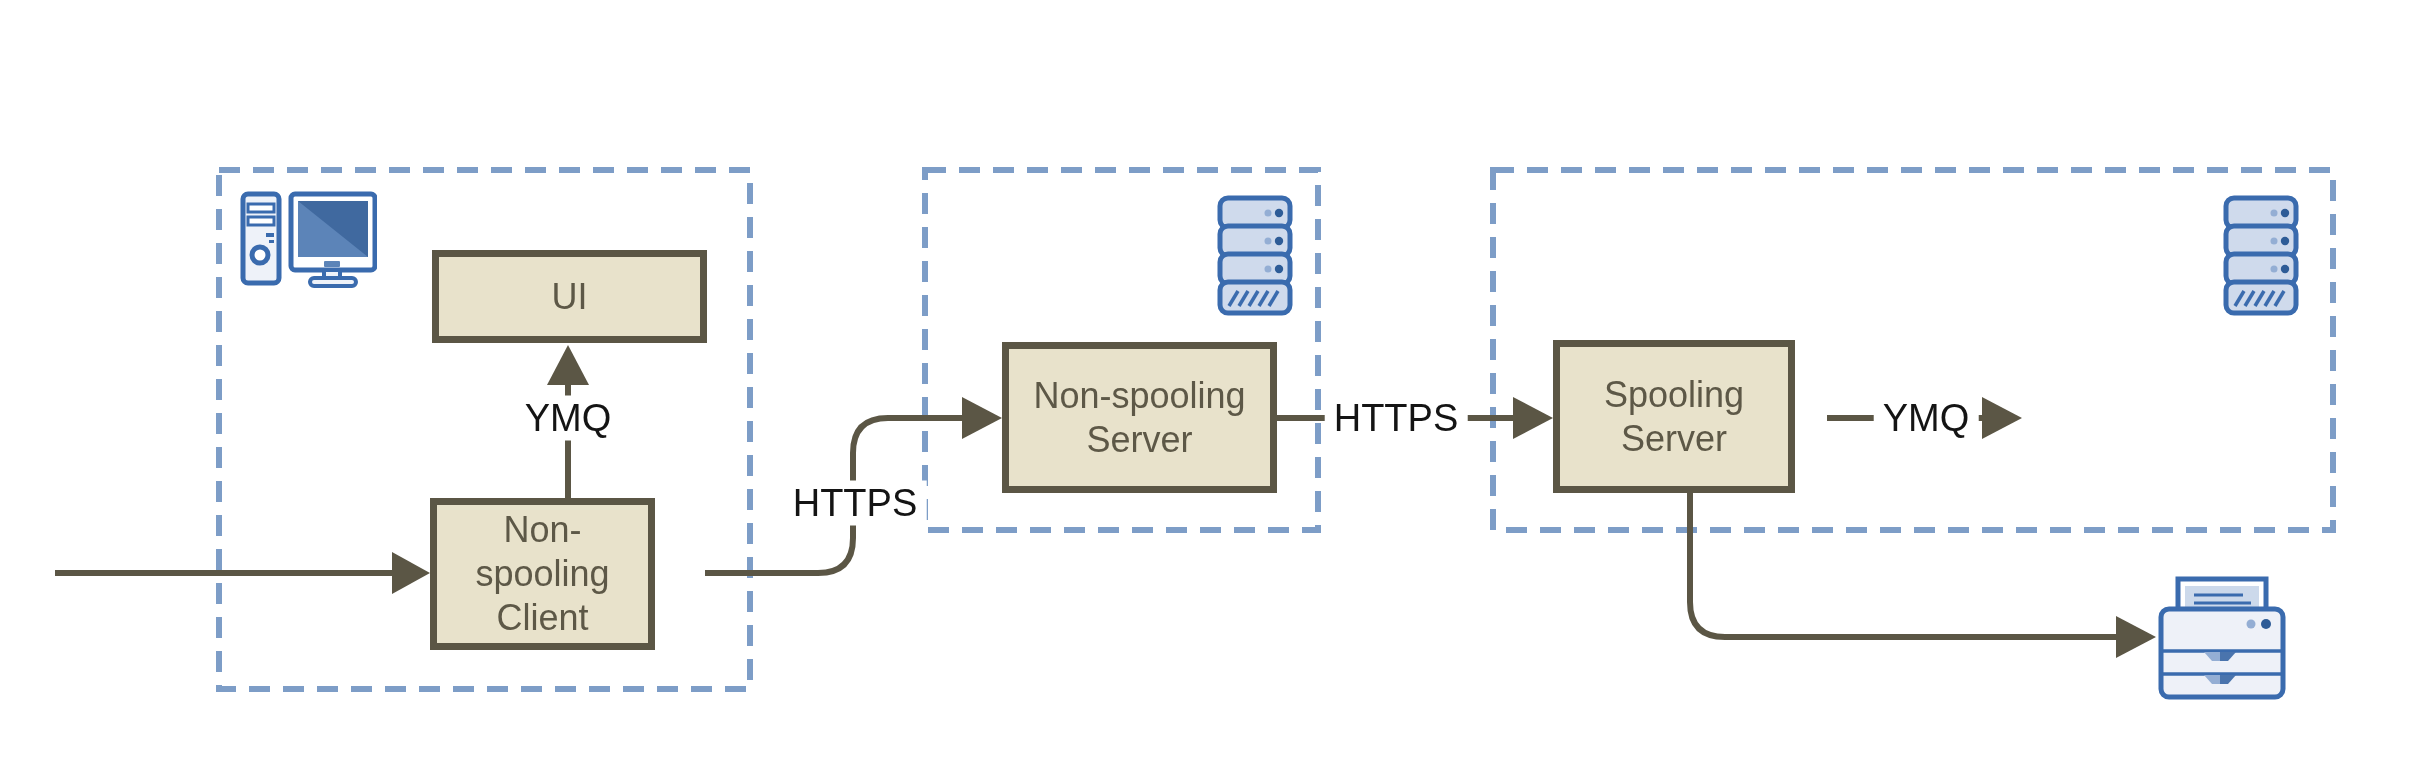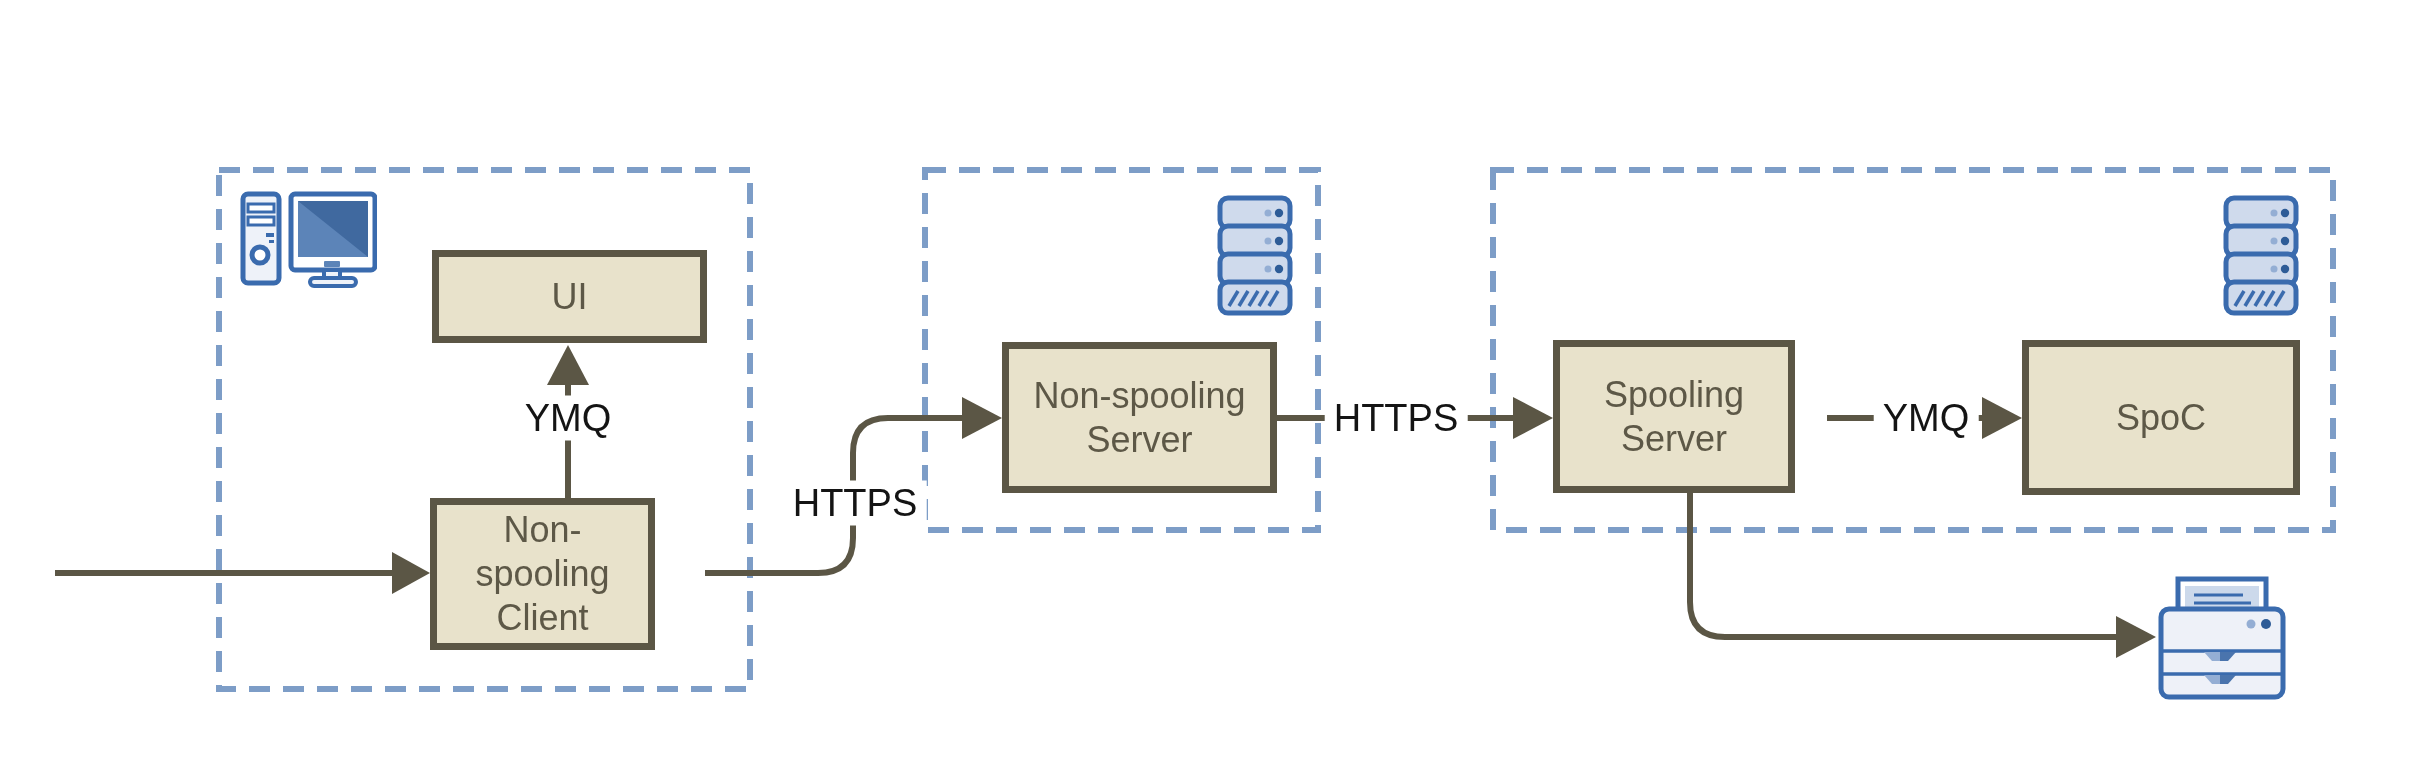--- a/index.html
+++ b/index.html
@@ -70,21 +70,20 @@
   </svg>
 
   <div class="node" style="left:432px;top:250px;width:275px;height:93px;">UI</div>
 
   <div class="node" style="left:430px;top:498px;width:225px;height:152px;">Non-spooling Client</div>
 
   <div class="node" style="left:1002px;top:342px;width:275px;height:151px;">Non-spooling Server</div>
 
   <div class="node" style="left:1553px;top:340px;width:242px;height:153px;">Spooling Server</div>
 
-  <div class="node" style="left:2022px;top:340px;width:278px;height:155px;">SpoC</div>
 
   <div class="edge-label" style="left:568px;top:418px;">YMQ</div>
   <div class="edge-label" style="left:855px;top:503px;">HTTPS</div>
   <div class="edge-label" style="left:1396px;top:418px;">HTTPS</div>
   <div class="edge-label" style="left:1926px;top:418px;">YMQ</div>
 
   <svg class="icon" style="left:240px;top:191px;" width="137" height="97" viewBox="0 0 137 97">
     <rect x="3" y="3" width="36" height="89" rx="5" fill="#eef2f9" stroke="#3a6bae" stroke-width="5"></rect>
     <rect x="8" y="13" width="26" height="8" fill="#ffffff" stroke="#3a6bae" stroke-width="3"></rect>
     <rect x="8" y="26" width="26" height="8" fill="#ffffff" stroke="#3a6bae" stroke-width="3"></rect>

